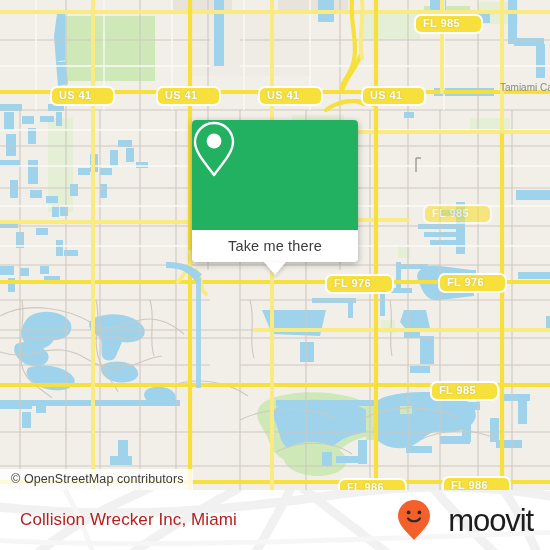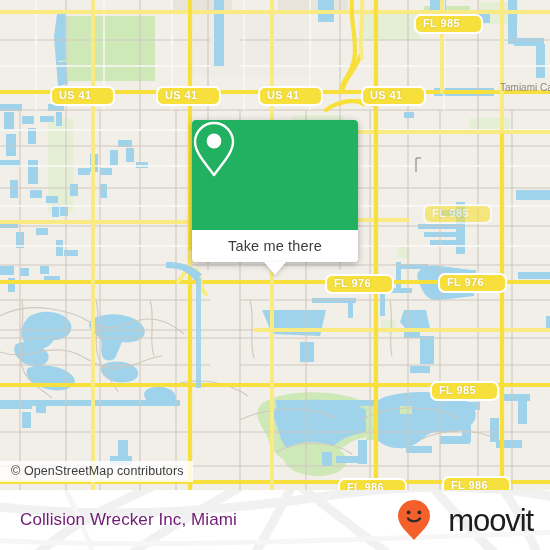--- a/index.html
+++ b/index.html
@@ -15,21 +15,21 @@
   #map {
     position: absolute; left: 0; top: 0;
     width: 550px; height: 490px;
     background: #f2efe9;
     overflow: hidden;
   }
   #map svg { position: absolute; left: 0; top: 0; display: block; }
 
   
   .attribution {
-    position: absolute; left: 0; bottom: 8px;
+    position: absolute; left: 0; bottom: 0;
     padding: 3px 9px 4px 11px;
     font-size: 12.5px; color: #3b3b3b;
     background: rgba(255,255,255,0.80);
     letter-spacing: .1px;
     white-space: nowrap;
     z-index: 40;
   }
 
   
   .shield {
@@ -100,21 +100,21 @@
   #footer {
     position: absolute; left: 0; top: 490px;
     width: 550px; height: 60px;
     background: #ffffff;
     overflow: hidden;
   }
   #footer-watermark { position: absolute; left: 0; top: -6px; opacity: 1; }
   #footer-title {
     position: absolute; left: 20px; top: 0; height: 60px;
     display: flex; align-items: center;
-    font-size: 17px; color: #701a75; letter-spacing: .1px;
+    font-size: 17px; color: #b91c1c; letter-spacing: .1px;
     z-index: 3;
   }
   #brand {
     position: absolute; right: 17px; top: 0; height: 60px;
     display: flex; align-items: center; gap: 17px;
     z-index: 3;
   }
   #brand-word {
     font-size: 31px; color: #1d1d1d;
     letter-spacing: -1.1px; font-weight: normal;

